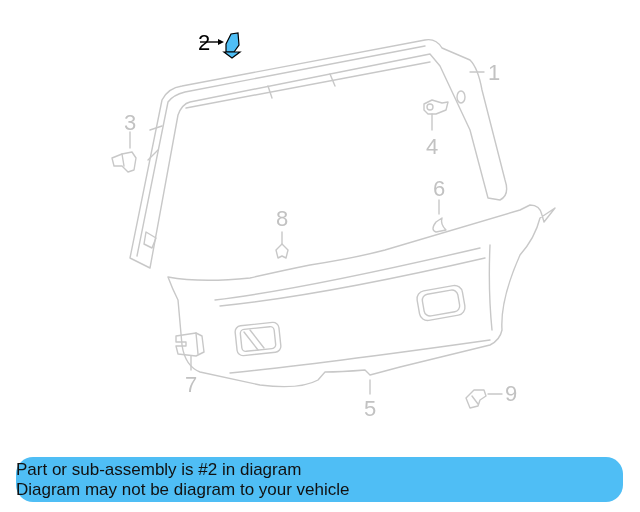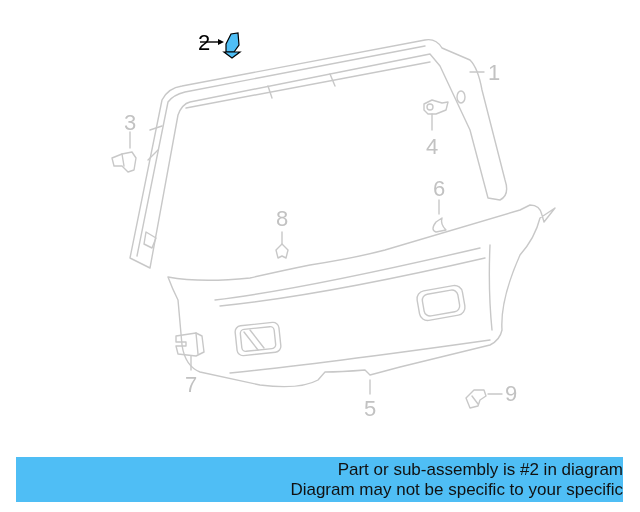--- a/index.html
+++ b/index.html
@@ -1,21 +1,21 @@
 <!DOCTYPE html>
 <html><head>
 <meta charset="utf-8">
 <style>
   html, body { margin:0; padding:0; background:#ffffff; }
   body { width:640px; height:512px; position:relative; overflow:hidden; font-family:"Liberation Sans", sans-serif; }
   #diagram { position:absolute; left:0; top:0; width:640px; height:450px; }
   .callout { position:absolute; font-size:22px; color:#c2c2c2; line-height:1; font-family:"Liberation Sans", sans-serif; }
   .callout.active { color:#000000; }
   #banner { position:absolute; left:16px; top:457px; width:607px; height:45px; background:#4fbef5;
-    display:flex; flex-direction:column; align-items:flex-end; justify-content:center; }
+    display:flex; flex-direction:column; align-items:flex-start; justify-content:center;border-radius:17px; }
   #banner div { font-size:17px; color:#111111; line-height:20px; }
 </style>
 </head>
 <body>
 
 <svg id="diagram" viewBox="0 0 640 450" xmlns="http://www.w3.org/2000/svg">
   <g fill="none" stroke="#c8c8c8" stroke-width="1.4" stroke-linejoin="round" stroke-linecap="round">
 
     <g>
       <path d="M130 258 L162 100 Q168 88 182 86 L425 40 Q436 38 442 48 L470 60 Q478 68 482 90 L505 180 Q510 195 500 200 L488 198 L470 130 L440 66 L430 54 L190 102 Q182 104 178 115 L150 268 Z"></path>
@@ -93,14 +93,14 @@
 <div class="callout" style="left:124px;top:112px;">3</div>
 <div class="callout" style="left:426px;top:136px;">4</div>
 <div class="callout" style="left:433px;top:178px;">6</div>
 <div class="callout" style="left:276px;top:208px;">8</div>
 <div class="callout" style="left:185px;top:374px;">7</div>
 <div class="callout" style="left:364px;top:398px;">5</div>
 <div class="callout" style="left:505px;top:383px;">9</div>
 
 <div id="banner">
   <div>Part or sub-assembly is #2 in diagram</div>
-  <div>Diagram may not be specific to your specific</div>
+  <div>Diagram may not be diagram to your vehicle</div>
 </div>
 
 </body></html>

